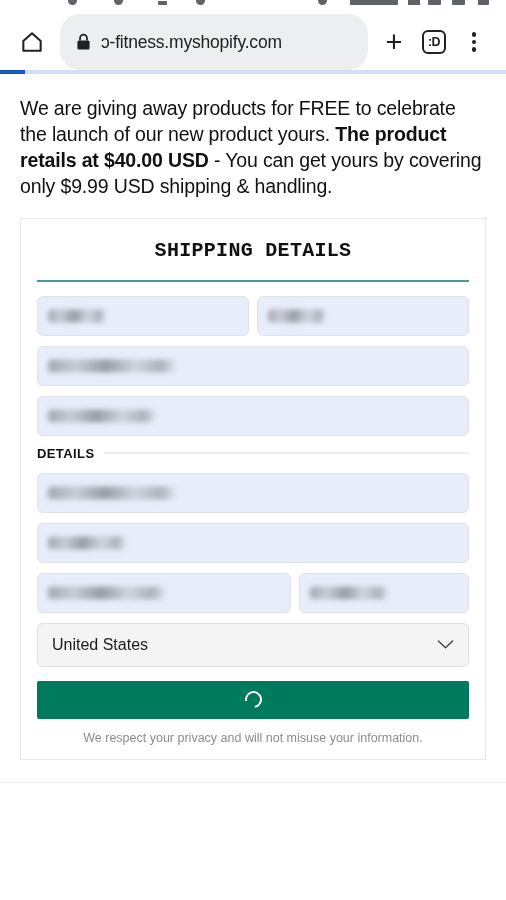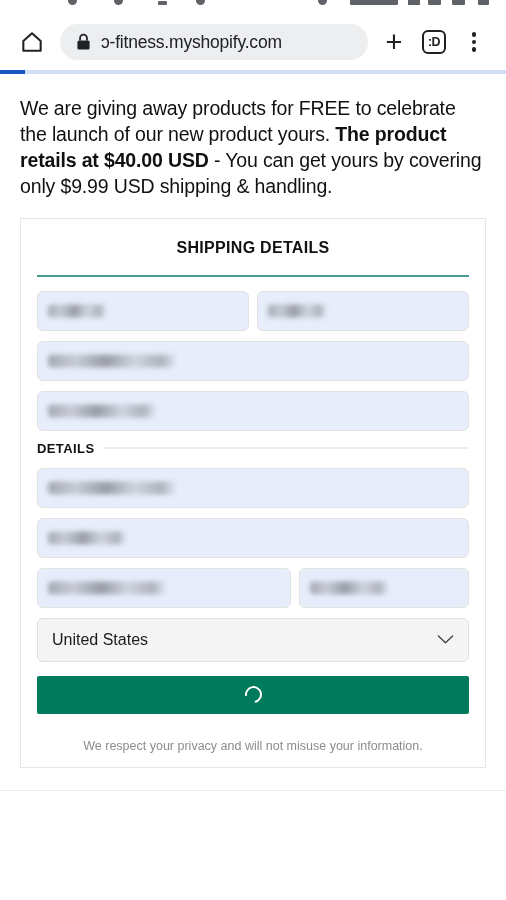--- a/index.html
+++ b/index.html
@@ -40,21 +40,21 @@
     background: #ffffff;
   }
   .tb-btn {
     width: 40px; height: 40px;
     display: flex; align-items: center; justify-content: center;
     flex: 0 0 auto;
   }
   .home-icon svg { display: block; }
   .omnibox {
     flex: 1 1 auto;
-    height: 36px;
+    height: 56px;
     background: #eceef0;
     border-radius: 20px;
     display: flex;
     align-items: center;
     padding: 0 16px;
     margin: 0 6px 0 8px;
     min-width: 0;
     overflow: hidden;
   }
   .lock-icon { flex: 0 0 auto; margin-right: 10px; display:flex; }
@@ -96,22 +96,23 @@
   }
   .headline b { font-weight: bold; }
 
   .card {
     border: 1px solid #e6e6e6;
     background: #ffffff;
     padding: 0 0 14px 0;
   }
   .card-head { padding: 20px 16px 10px; text-align: center; }
   .card-title {
-    font-size: 16px; font-weight: bold; color: #111;
+    font-size: 20px; font-weight: bold; color: #111;
     letter-spacing: 0.3px;
+    font-family: Liberation Mono, monospace;
   }
   .card-sub {
     font-size: 14.5px; color: #202124; margin-top: 7px;
   }
   .teal-rule {
     height: 2px; background: #4a9a94; margin: 8px 16px 0;
   }
 
   .form { padding: 14px 16px 0; }
   .row { display: flex; gap: 8px; margin-bottom: 10px; }
@@ -190,21 +191,21 @@
     border-top-color: #ffffff;
     border-left-color: #ffffff;
     border-right-color: #ffffff;
     border-radius: 50%;
     transform: rotate(35deg);
   }
   .privacy {
     text-align: center;
     font-size: 12.5px;
     color: #8c8c8c;
-    margin-top: 25px;
+    margin-top: 12px;
   }
 
   .page-gap { height: 22px; background: #ffffff; }
   .page-divider { height: 1px; background: #ededed; }
   .page-bottom { height: 96px; background: #ffffff; }
 </style>
 </head>
 <body>
 
 <div class="statusbar">

